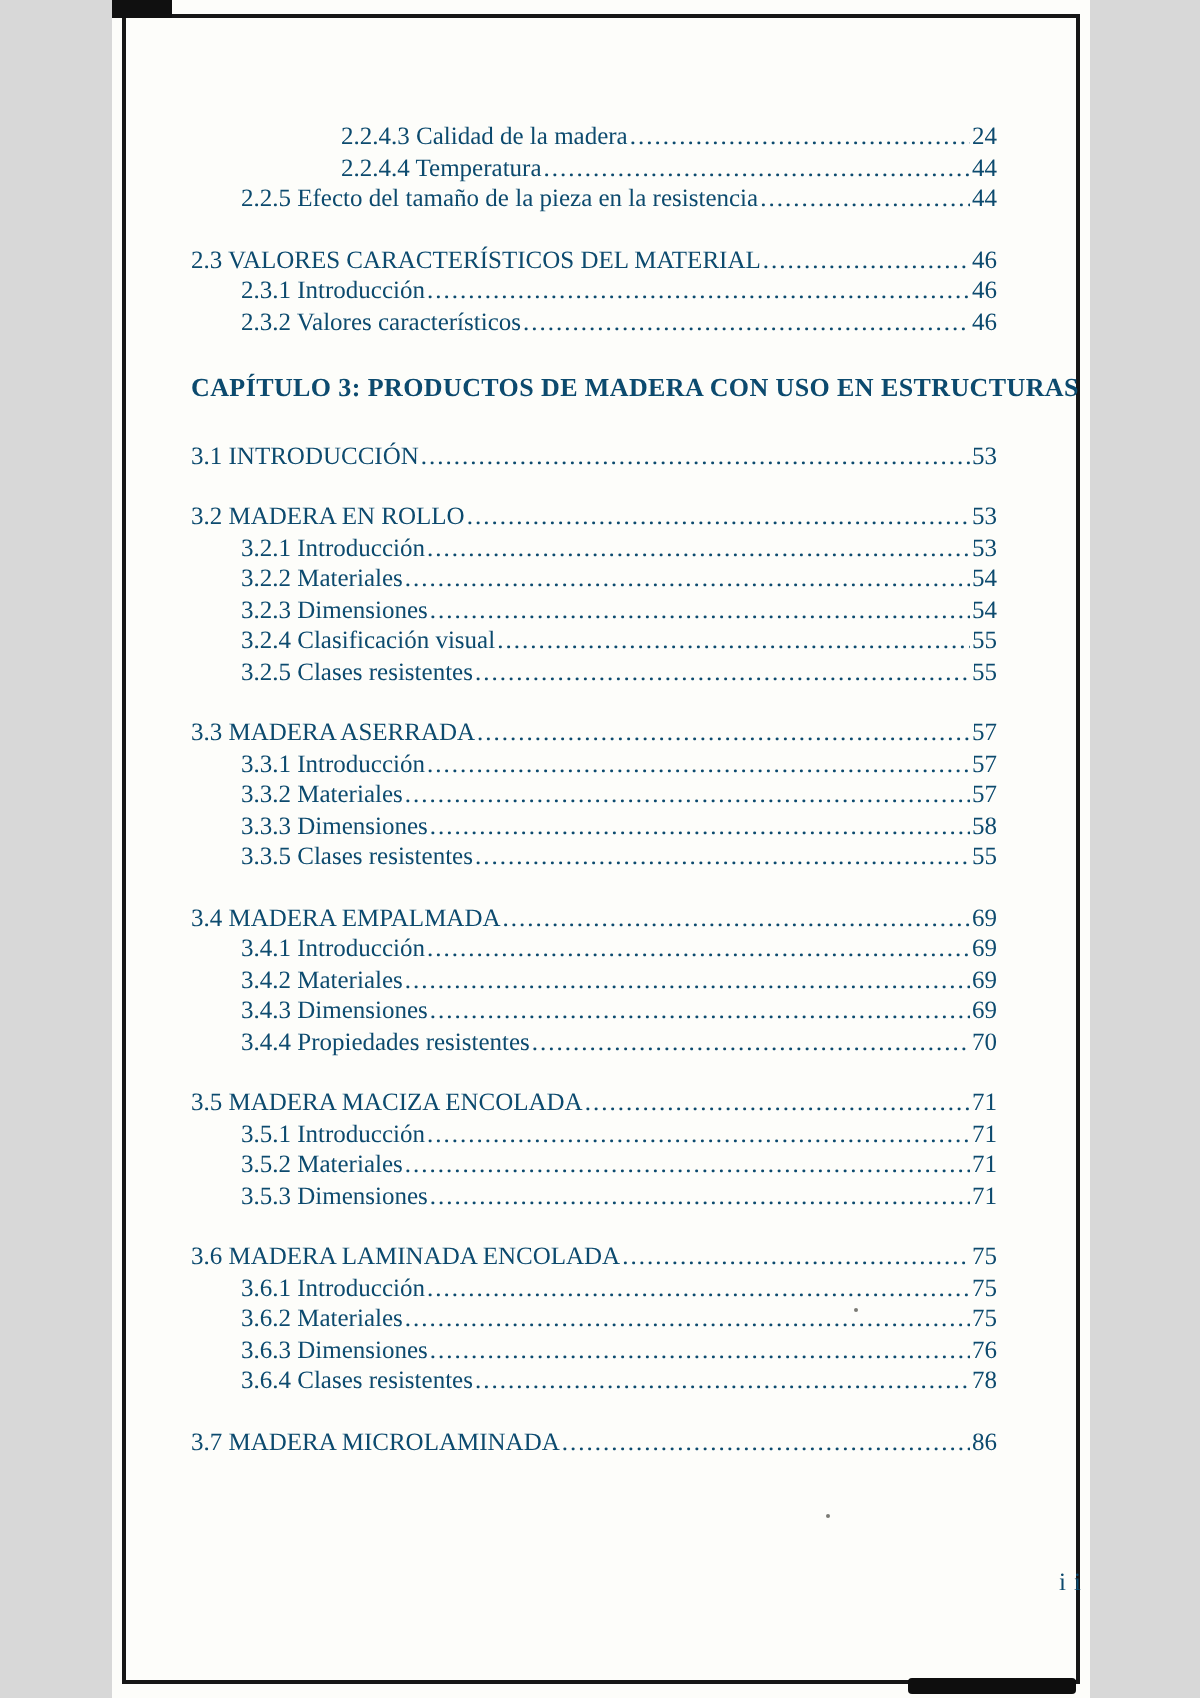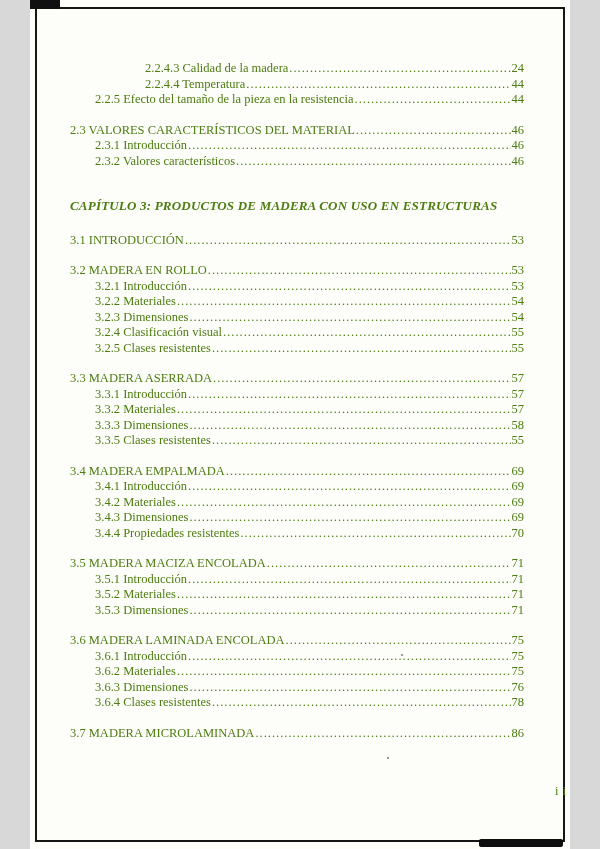--- a/index.html
+++ b/index.html
@@ -2,27 +2,27 @@
 <html><head>
 <meta charset="utf-8">
 <style>
   html, body {
     margin: 0;
     padding: 0;
     background: #d8d8d8;
   }
   .scan-page {
     position: relative;
-    width: 540px;
+    width: 489px;
     height: 849px;
     margin: 0 auto;
     background: #fdfdfa;
     overflow: hidden;
     font-family: "Liberation Serif", "DejaVu Serif", serif;
-    color: #4d7c0f;
+    color: #0c4a6e;
   }
   .page-border {
     position: absolute;
     top: 7px; left: 5px; right: 5px; bottom: 7px;
     border: 2px solid #161616;
     pointer-events: none;
   }
   .artifact-top-left {
     position: absolute;
     top: 0; left: 0;
@@ -48,23 +48,22 @@
   .toc-content {
     position: absolute;
     left: 40px;
     right: 46px;
     top: 61px;
     font-size: 12.5px;
     line-height: 15.5px;
   }
   .toc-group { margin-bottom: 15px; }
   .toc-group.heading-group {
-    margin-top: 29px;
+    margin-top: 17px;
     margin-bottom: 19px;
-    font-style: italic;
   }
   .toc-row {
     display: flex;
     align-items: baseline;
   }
   .toc-row .label {
     white-space: nowrap;
     flex: 0 0 auto;
   }
   .toc-row.lvl2 { padding-left: 25px; }

